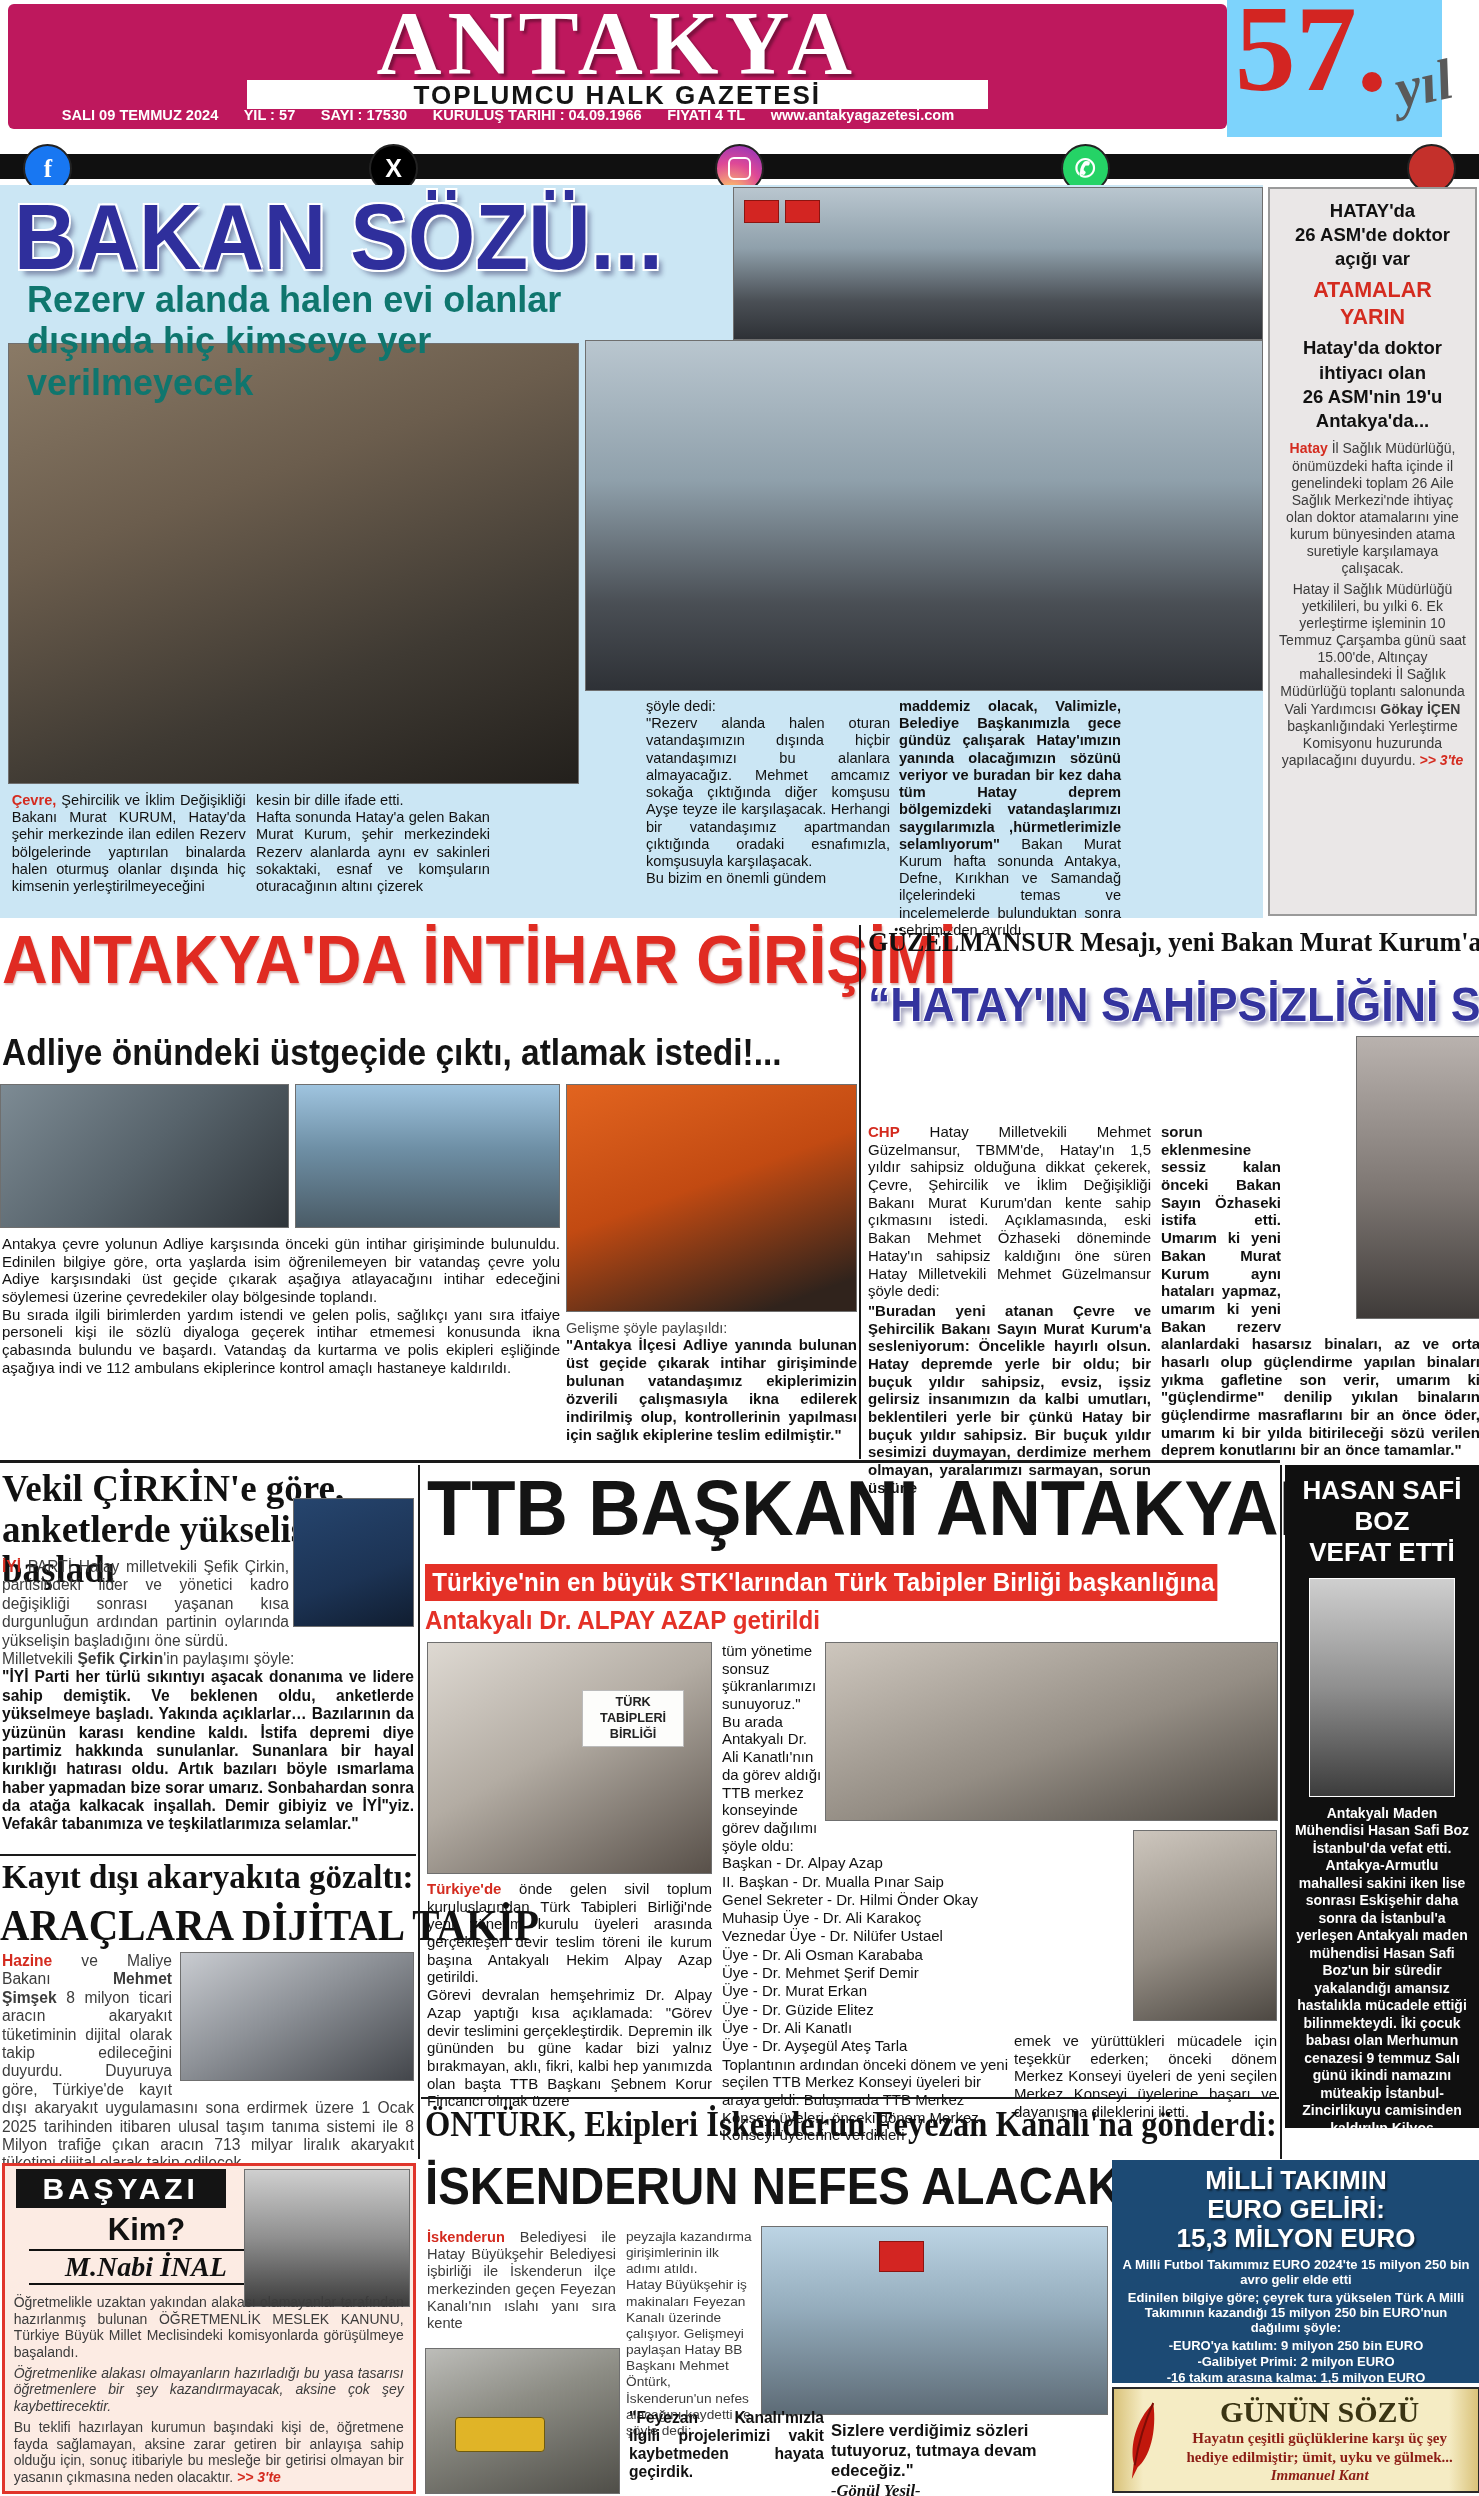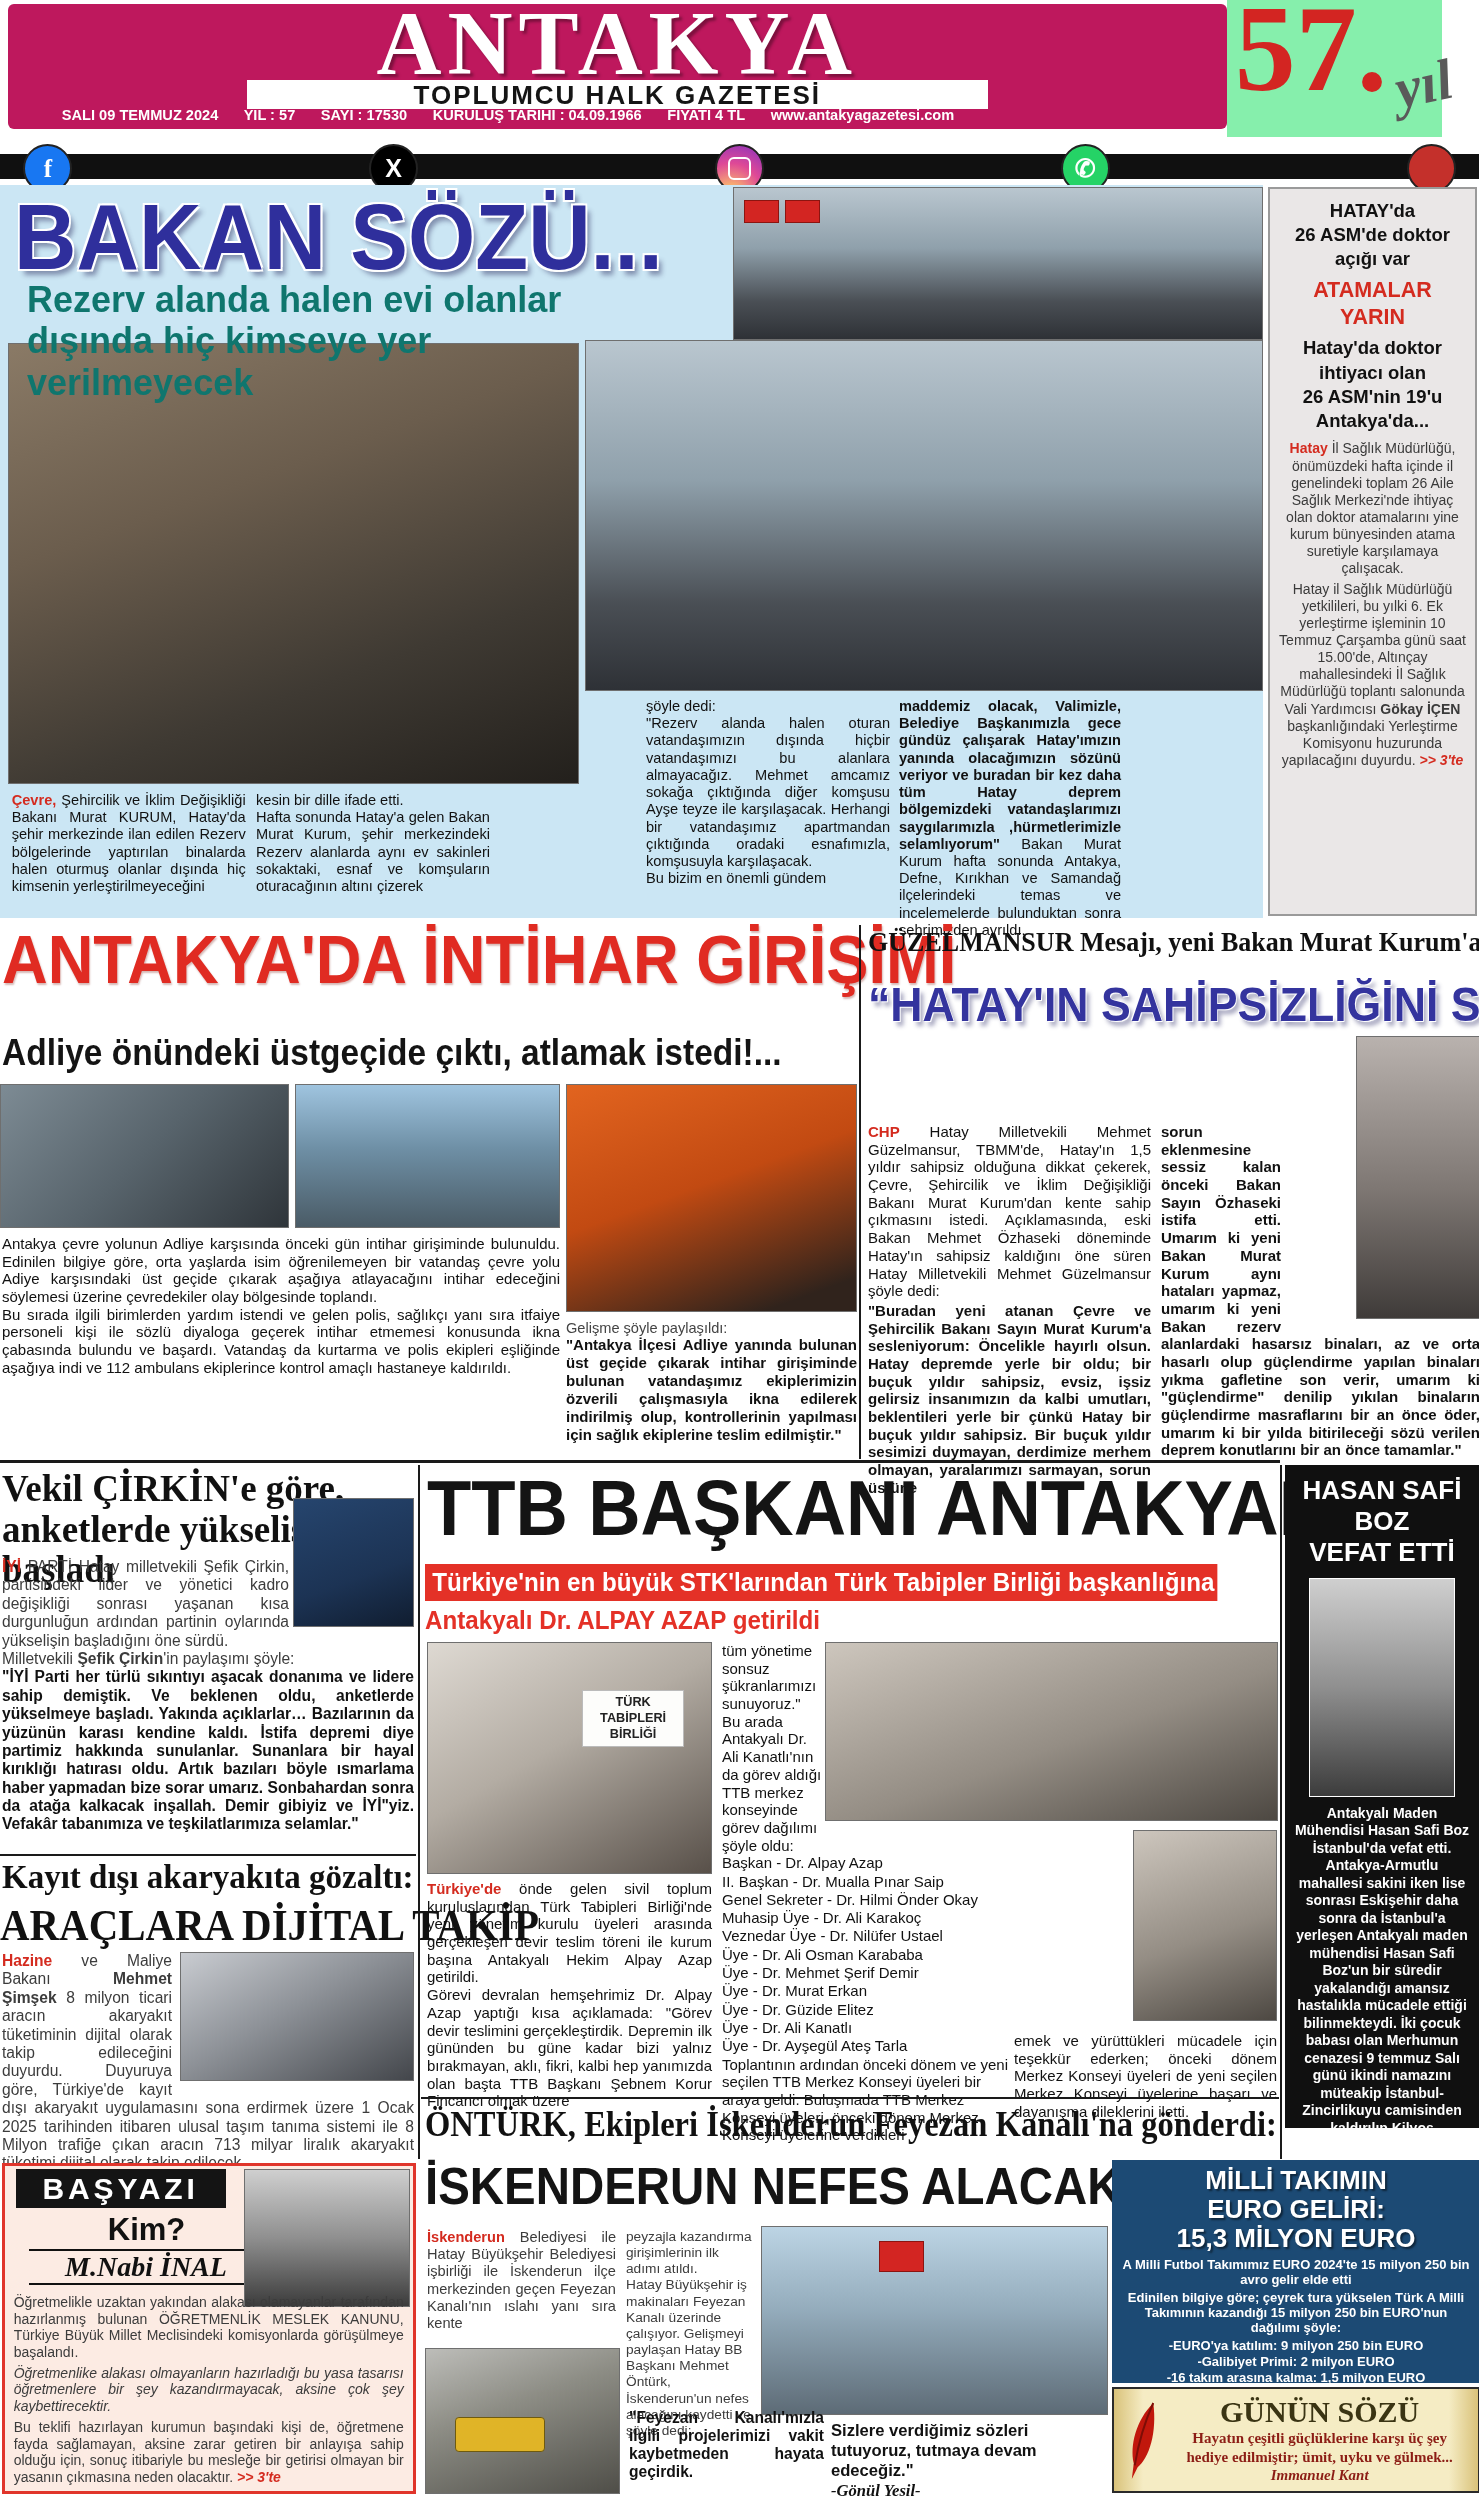--- a/index.html
+++ b/index.html
@@ -84,21 +84,21 @@
     <div class="abs mast-subbox ctr" style="left:239px;top:76px;width:741px;height:29px;font-size:26px;letter-spacing:2px;">TOPLUMCU HALK GAZETESİ</div>
     <div class="abs dateline" style="left:54px;top:103px;width:1151px;">
       <span>SALI 09 TEMMUZ 2024</span>
       <span>YIL : 57</span>
       <span>SAYI : 17530</span>
       <span>KURULUŞ TARİHİ : 04.09.1966</span>
       <span>FİYATI 4 TL</span>
       <span>www.antakyagazetesi.com</span>
     </div>
   </div>
-  <div class="abs" style="left:1227px;top:0;width:215px;height:137px;background:#86efac;">
+  <div class="abs" style="left:1227px;top:0;width:215px;height:137px;background:#7dd3fc;">
     <span class="abs y57" style="left:7.8px;top:-21.5px;font-size:122px;">57.</span>
     <span class="abs yil" style="left:168px;top:51px;font-size:57px;transform:rotate(-12deg);">yıl</span>
   </div>
 
   <div class="abs socialbar" style="left:0;top:154px;width:1479px;height:25px;"></div>
   <div class="abs" style="left:0;top:144px;width:1479px;height:47px;display:flex;justify-content:space-between;padding:0 23.4px;box-sizing:border-box;">
     <div class="sicon" style="background:#1877f2;">
       <span class="serif">f</span>
       </div>
     <div class="sicon" style="background:#000;">

